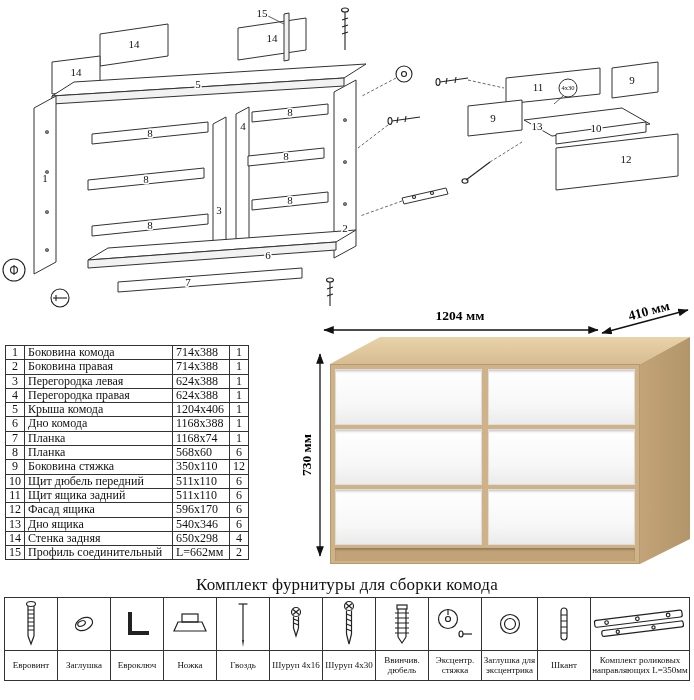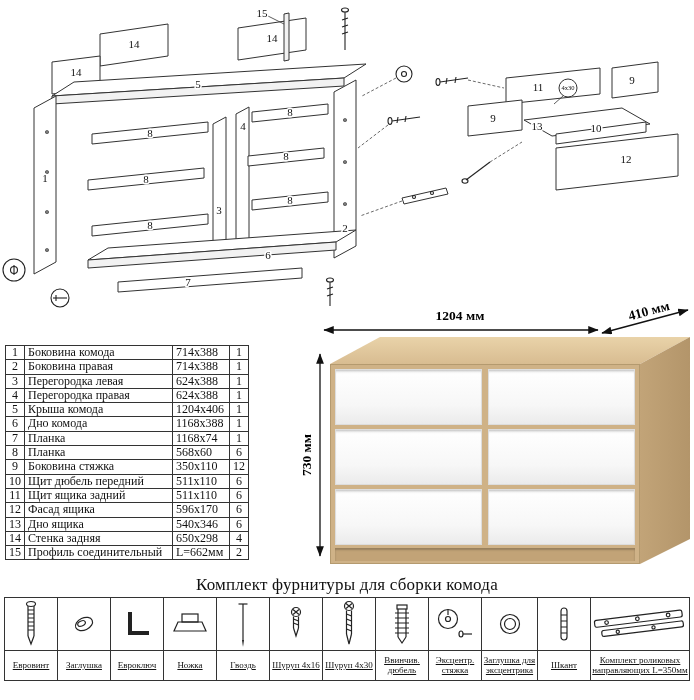--- a/index.html
+++ b/index.html
@@ -41,21 +41,21 @@
   #render .plinth{position:absolute;left:5px;bottom:3px;width:300px;height:13px;
       background:#c2a377;box-shadow:inset 0 2px 2px rgba(0,0,0,.22);}
   #dims{position:absolute;left:0;top:0;pointer-events:none;}
   #dims line{stroke:#111;stroke-width:1.3;}
   #dims text{font-family:"Liberation Serif", serif;font-size:13.5px;font-weight:bold;fill:#000;}
 
   
   #hw-title{position:absolute;left:0;top:575px;width:694px;text-align:center;
       font-size:17px;letter-spacing:.2px;}
   #hardware{position:absolute;left:4px;top:597px;width:686px;}
-  #hardware table{border-collapse:collapse;width:100%;table-layout:fixed;text-decoration:underline;}
+  #hardware table{border-collapse:collapse;width:100%;table-layout:fixed;}
   #hardware td{border:1px solid #333;text-align:center;vertical-align:middle;padding:0;}
   #hardware tr.icons td{height:52px;}
   #hardware tr.names td{height:27px;font-size:9px;line-height:1.1;padding:1px;}
   #hardware tr.counts td{height:16px;font-size:13px;}
   #hardware svg{display:block;margin:0 auto;}
   #hardware .hwic{fill:none;stroke:#222;stroke-width:1.2;}
 </style>
 </head>
 <body>
 

